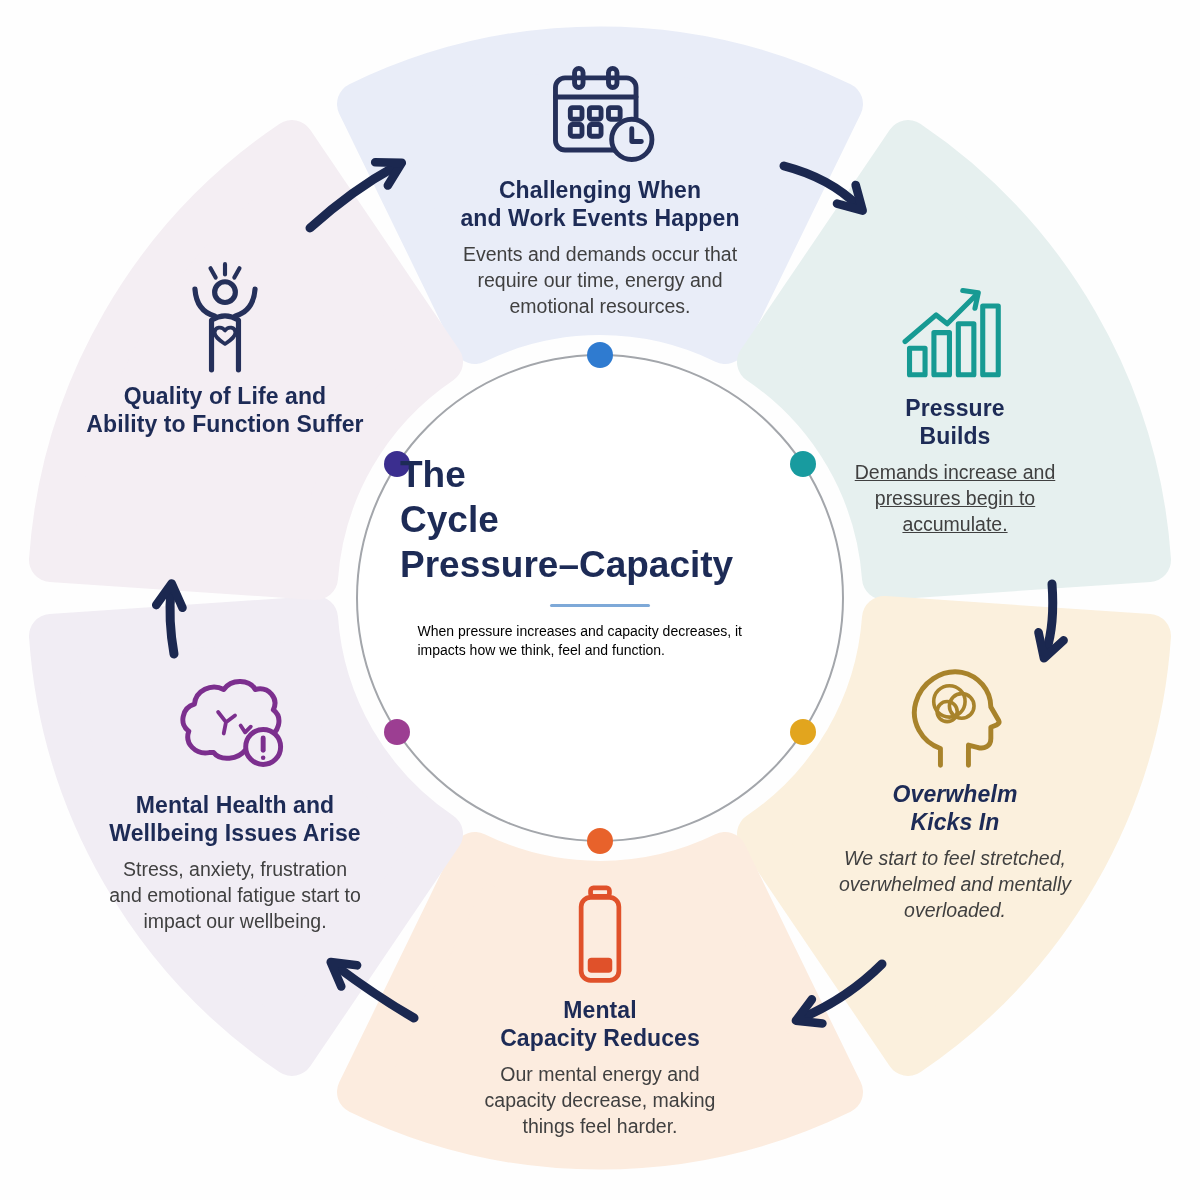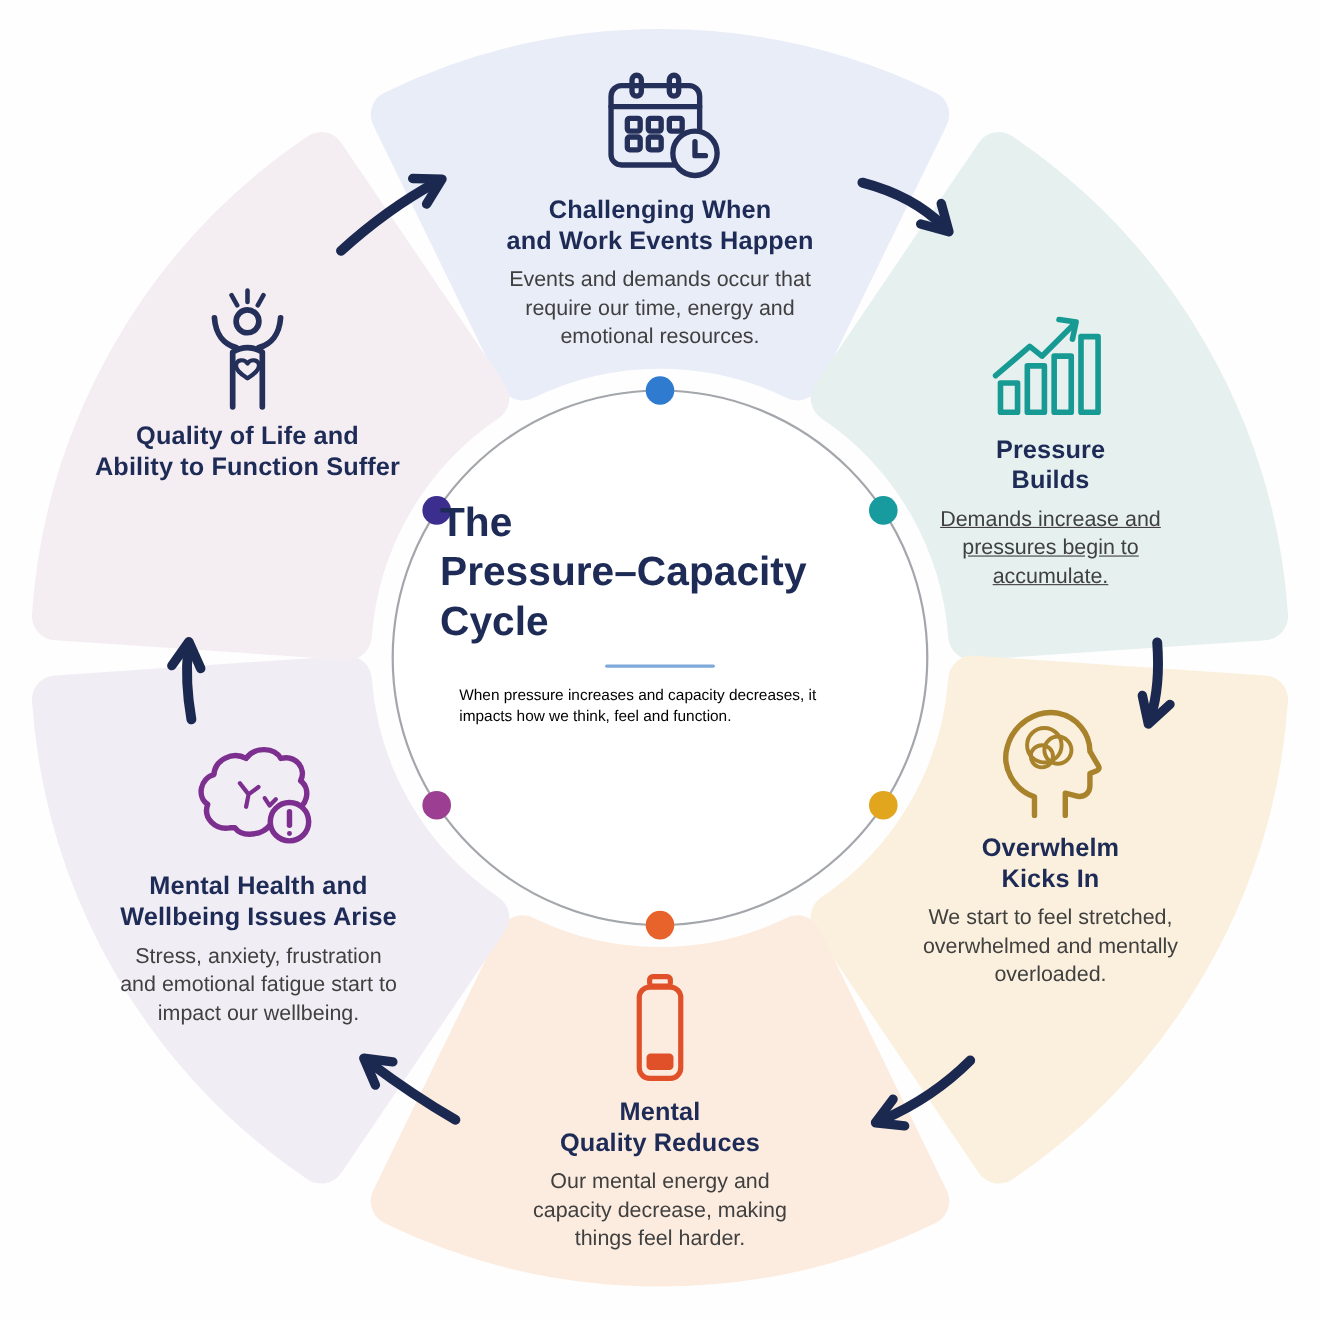--- a/index.html
+++ b/index.html
@@ -77,22 +77,22 @@
     <circle cx="803" cy="732" r="13" fill="#e2a51e"></circle>
     <circle cx="600" cy="841" r="13" fill="#e8622b"></circle>
     <circle cx="397" cy="732" r="13" fill="#9c3e92"></circle>
     <circle cx="397" cy="464" r="13" fill="#3b2e8f"></circle>
   </g>
 </svg>
 
 <div id="center">
   <h1>
     <span>The</span>
+    <span>Cycle</span>
     <span>Pressure–Capacity</span>
-    <span>Cycle</span>
   </h1>
   <div id="title-divider"></div>
   <div class="body">When pressure increases and capacity decreases, it impacts how we think, feel and function.</div>
 </div>
 
 <div class="sec" id="sec-top" style="left:390px;top:62px;width:420px;">
   <svg class="icon" width="118" height="106" viewBox="0 0 110 100">
     <g fill="none" stroke-width="4.6" stroke-linecap="round" stroke-linejoin="round" stroke="#25305a">
       <rect x="13" y="15" width="76" height="68" rx="9"></rect>
       <line x1="13" y1="33" x2="89" y2="33"></line>
@@ -125,21 +125,21 @@
       <path d="M62,22 L76,24 L73,38"></path>
     </g>
   </svg>
   <h2>
     <span>Pressure</span>
     <span>Builds</span>
   </h2>
   <div class="body">Demands increase and pressures begin to accumulate.</div>
 </div>
 
-<div class="sec" id="sec-bottom-right" style="left:790px;top:636px;width:330px;">
+<div class="sec" id="sec-bottom-right" style="left:790px;top:660px;width:330px;font-style:italic;">
   <svg class="icon" width="112" height="112" viewBox="0 0 100 100">
     <g fill="none" stroke-width="4.4" stroke-linecap="round" stroke-linejoin="round" stroke="#a8832b">
       <path d="M37,94 L37,79 C20,73 10,55 15,38 C20,20 38,8 56,11 C71,14 82,27 82,42 L89,54 C90,56 89,57 87,58 L82,60 L82,70 C82,77 76,80 70,78 L62,76 L62,94"></path>
       <g stroke-width="3.2">
         <circle cx="45" cy="37" r="14"></circle>
         <circle cx="56" cy="41" r="11"></circle>
         <circle cx="43" cy="46" r="9"></circle>
       </g>
     </g>
   </svg>
@@ -153,21 +153,21 @@
 <div class="sec" id="sec-bottom" style="left:400px;top:884px;width:400px;">
   <svg class="icon" width="66" height="104" viewBox="0 0 70 110">
     <g fill="none" stroke-width="5" stroke-linecap="round" stroke-linejoin="round" stroke="#e0512a">
       <rect x="25" y="4" width="20" height="9" rx="3"></rect>
       <rect x="15" y="14" width="40" height="88" rx="10"></rect>
       <rect x="22" y="78" width="26" height="16" rx="4" stroke="none" fill="#e0512a"></rect>
     </g>
   </svg>
   <h2>
     <span>Mental</span>
-    <span>Quality Reduces</span>
+    <span>Capacity Reduces</span>
   </h2>
   <div class="body">Our mental energy and capacity decrease, making things feel harder.</div>
 </div>
 
 <div class="sec" id="sec-bottom-left" style="left:55px;top:676px;width:360px;">
   <svg class="icon" width="124" height="107" viewBox="0 0 110 95">
     <g fill="none" stroke-width="4.4" stroke-linecap="round" stroke-linejoin="round" stroke="#7c2f8e">
       <path d="M32,68 C20,70 10,60 14,49 C5,43 8,28 19,25 C20,13 34,6 45,12 C52,2 68,3 73,12 C85,9 94,20 89,30 C98,37 94,52 83,54 C84,64 73,71 64,66 C58,74 42,76 36,68 C35,68 33,68 32,68 Z"></path>
       <g stroke-width="3.4">
         <path d="M40,32 L47,41 M47,41 L55,35 M47,41 L45,51"></path>

